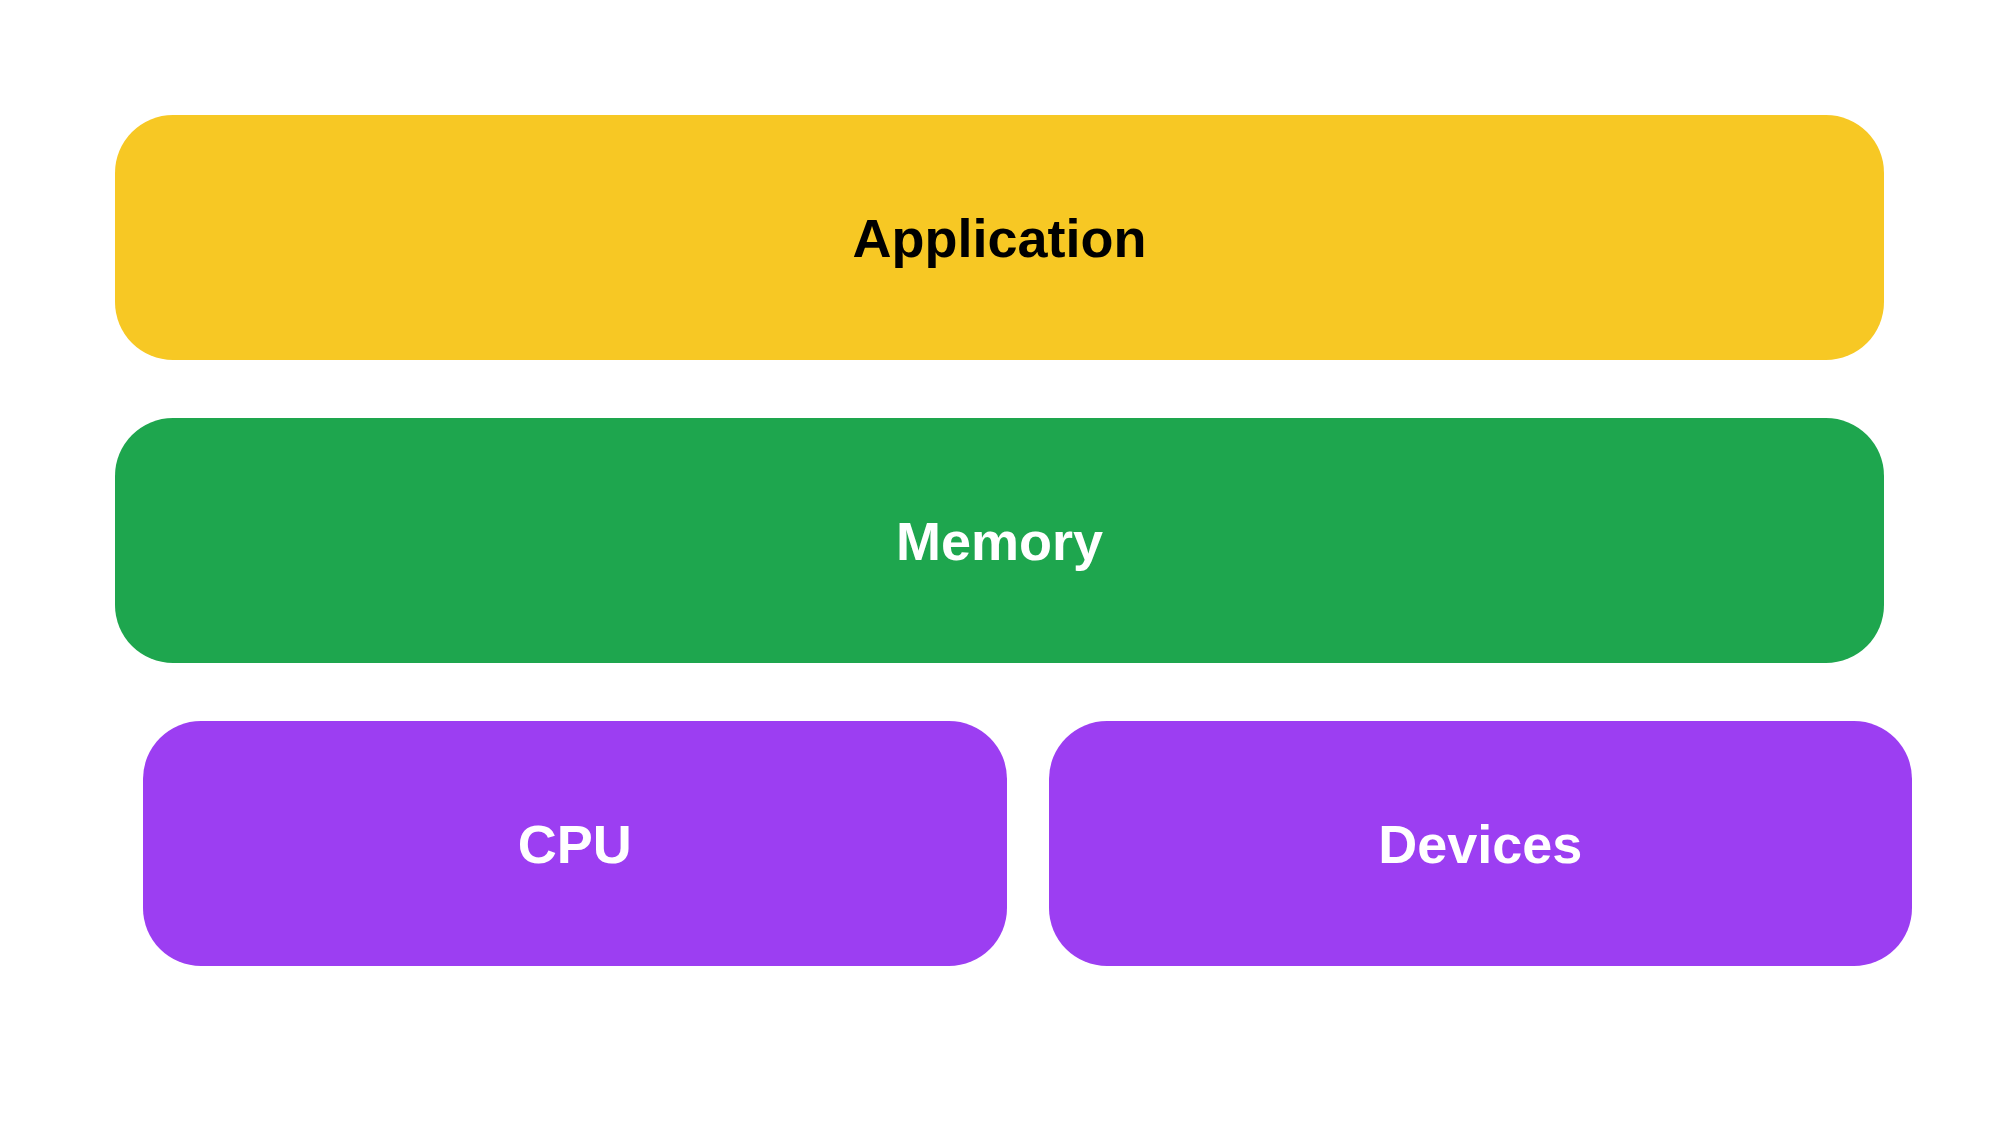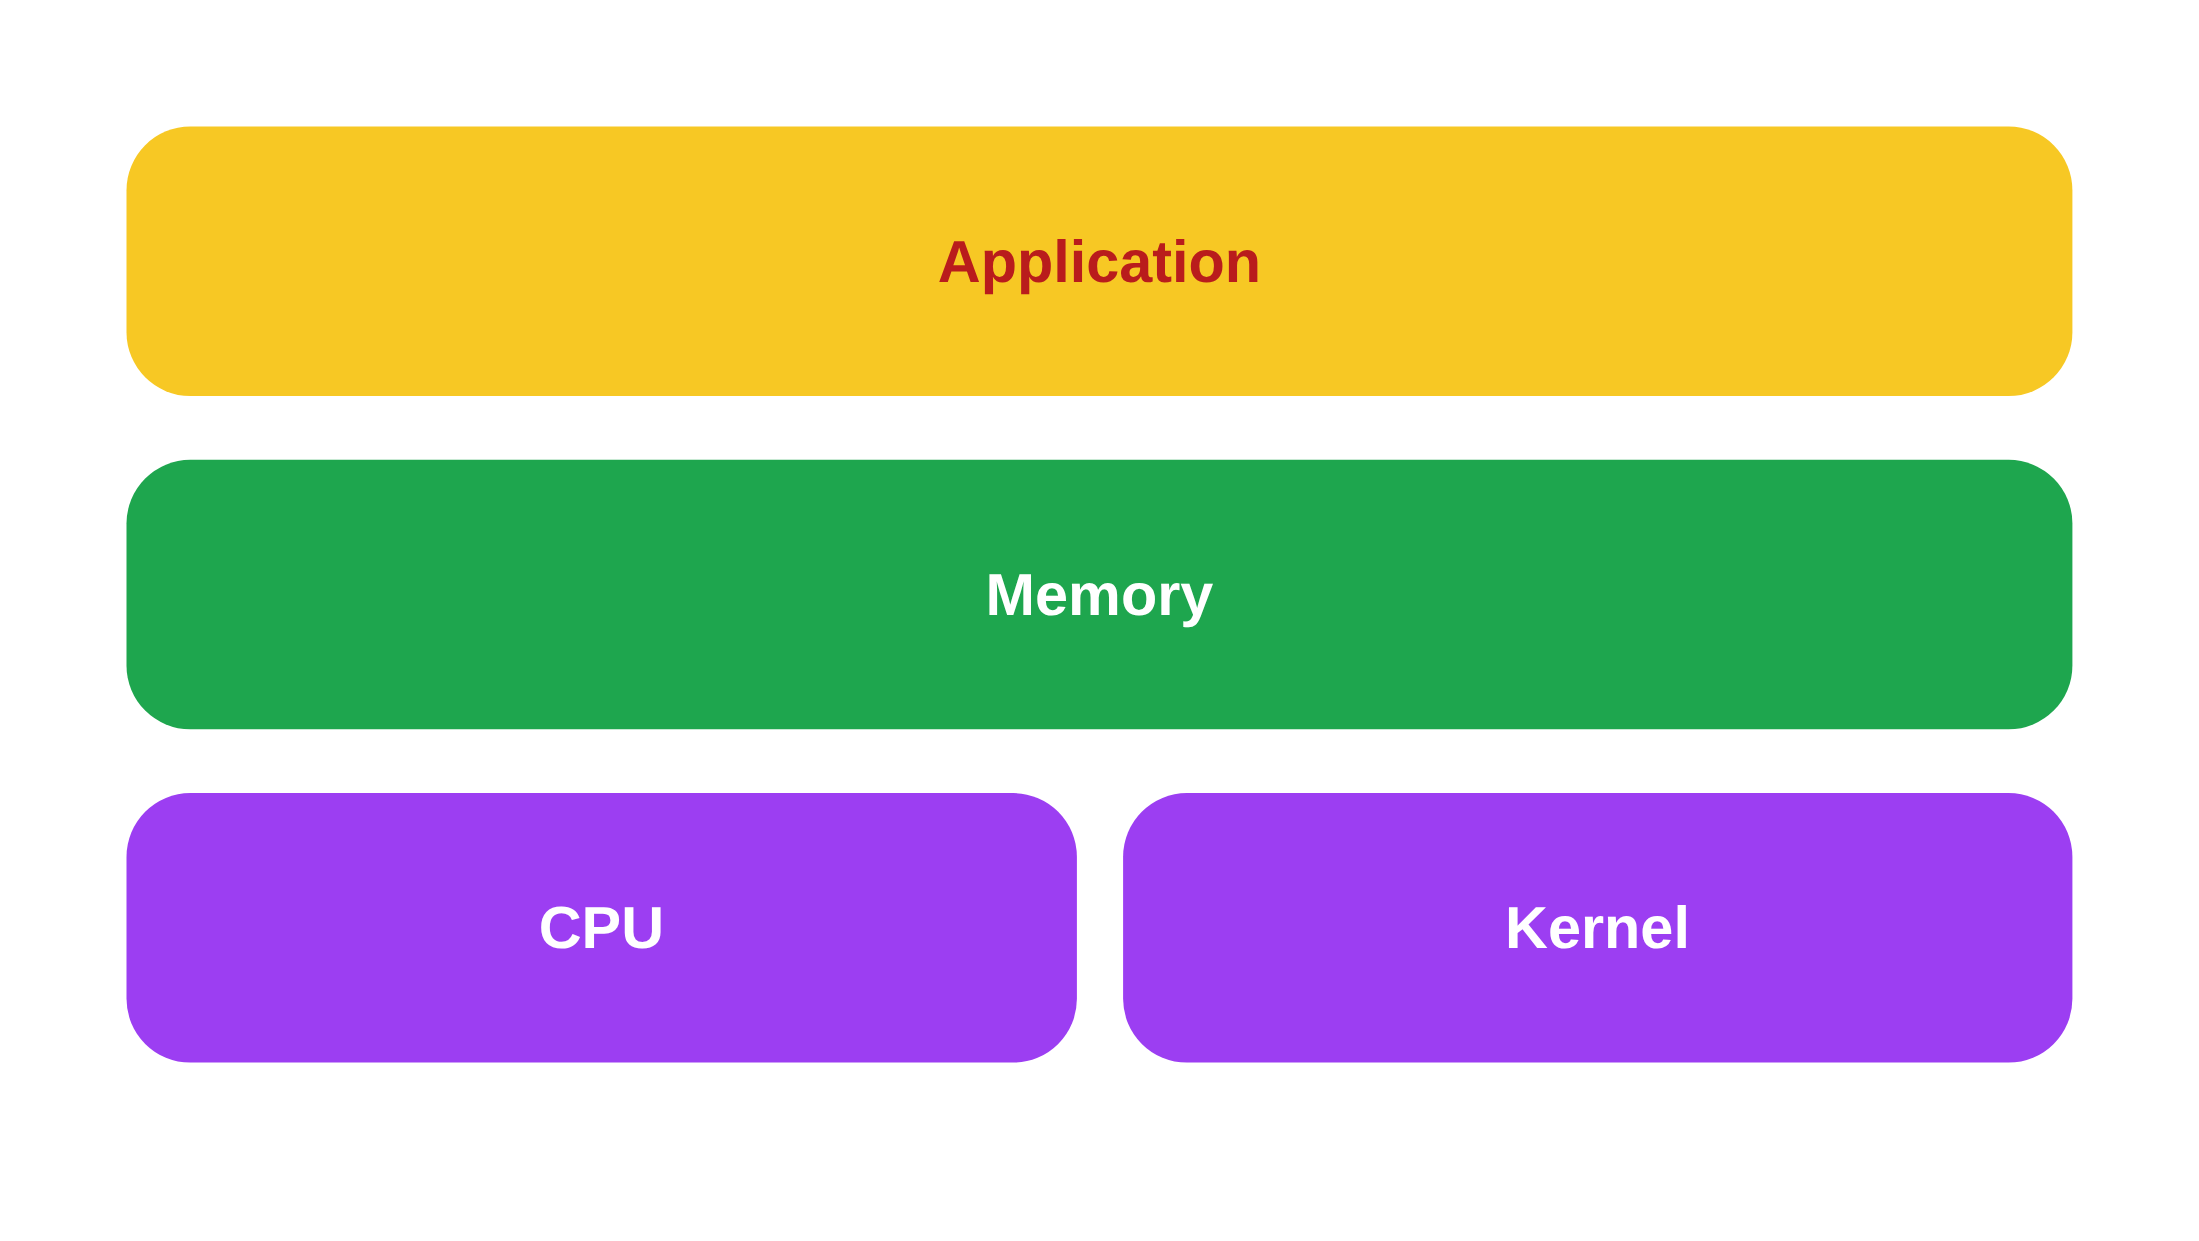--- a/index.html
+++ b/index.html
@@ -25,32 +25,33 @@
       border-radius: 58px;
       display: flex;
       align-items: center;
       justify-content: center;
       font-size: 54px;
       font-weight: 700;
     }
     
     .application {
       background: #f7c824;
-      color: #b91c1c;
+      color: #000000;
     }
     
     .kernel {
       background: #1ea64e;
       color: #ffffff;
     }
     
     .bottom-row {
       display: flex;
       gap: 42px;
       width: 100%;
+      margin-left: 28px;
     }
     
     .hardware-box {
       flex: 1;
       height: 245px;
       background: #9c3ef2;
       border-radius: 58px;
       display: flex;
       align-items: center;
       justify-content: center;
@@ -68,15 +69,15 @@
 
 <div class="layer-full kernel">
   <span>Memory</span>
 </div>
 
 <div class="bottom-row">
   <div class="hardware-box">
     <span>CPU</span>
   </div>
   <div class="hardware-box">
-    <span>Kernel</span>
+    <span>Devices</span>
   </div>
 </div>
 
 </body></html>

